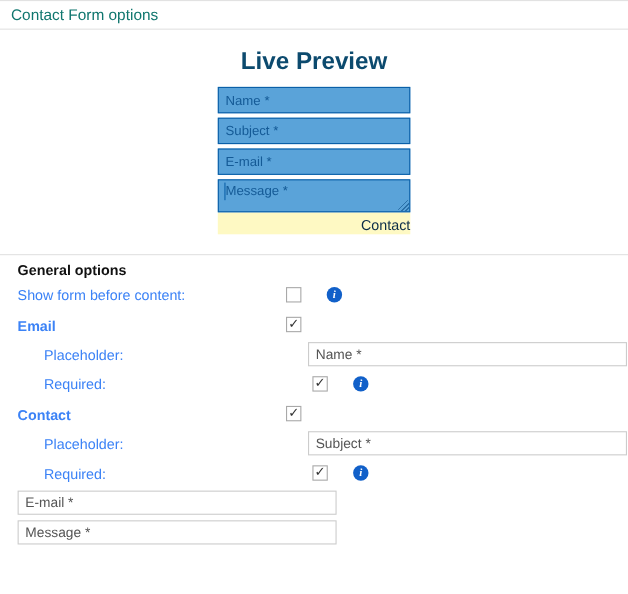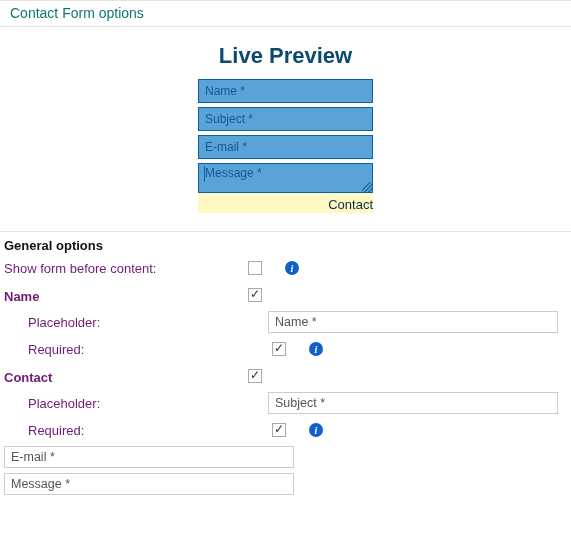--- a/index.html
+++ b/index.html
@@ -88,31 +88,32 @@
     text-align: right;
     margin: 0 auto 0 auto;
     cursor: pointer;
   }
   .divider {
     border-top: 1px solid #e2e2e2;
     margin: 12px 0 6px 0;
   }
   .options {
     padding: 0 10px 0 4px;
+    margin-left: 12px;
   }
   .row {
     display: flex;
     align-items: center;
     min-height: 24px;
     margin: 3px 0;
   }
   .col-label {
     flex: 0 0 240px;
     font-size: 13px;
-    color: #701a75;
+    color: #3b82f6;
   }
   .col-control {
     flex: 1 1 auto;
     display: flex;
     align-items: center;
     gap: 14px;
   }
   .section-head {
     font-weight: 700;
     font-size: 13px;
@@ -194,21 +195,21 @@
 
   <div class="row">
     <div class="col-label">Show form before content:</div>
     <div class="col-control">
       <input type="checkbox" style="">
       <span class="info-icon">i</span>
     </div>
   </div>
 
   <div class="row">
-    <div class="col-label section-head" style="padding-left:0">Name</div>
+    <div class="col-label section-head" style="padding-left:0">Email</div>
     <div class="col-control">
       <input type="checkbox" checked="" style="">
     </div>
   </div>
 
   <div class="row indent">
     <div class="col-label">Placeholder:</div>
     <div class="col-control">
       <input type="text" class="opt-input" value="Name *" style="">
     </div>

